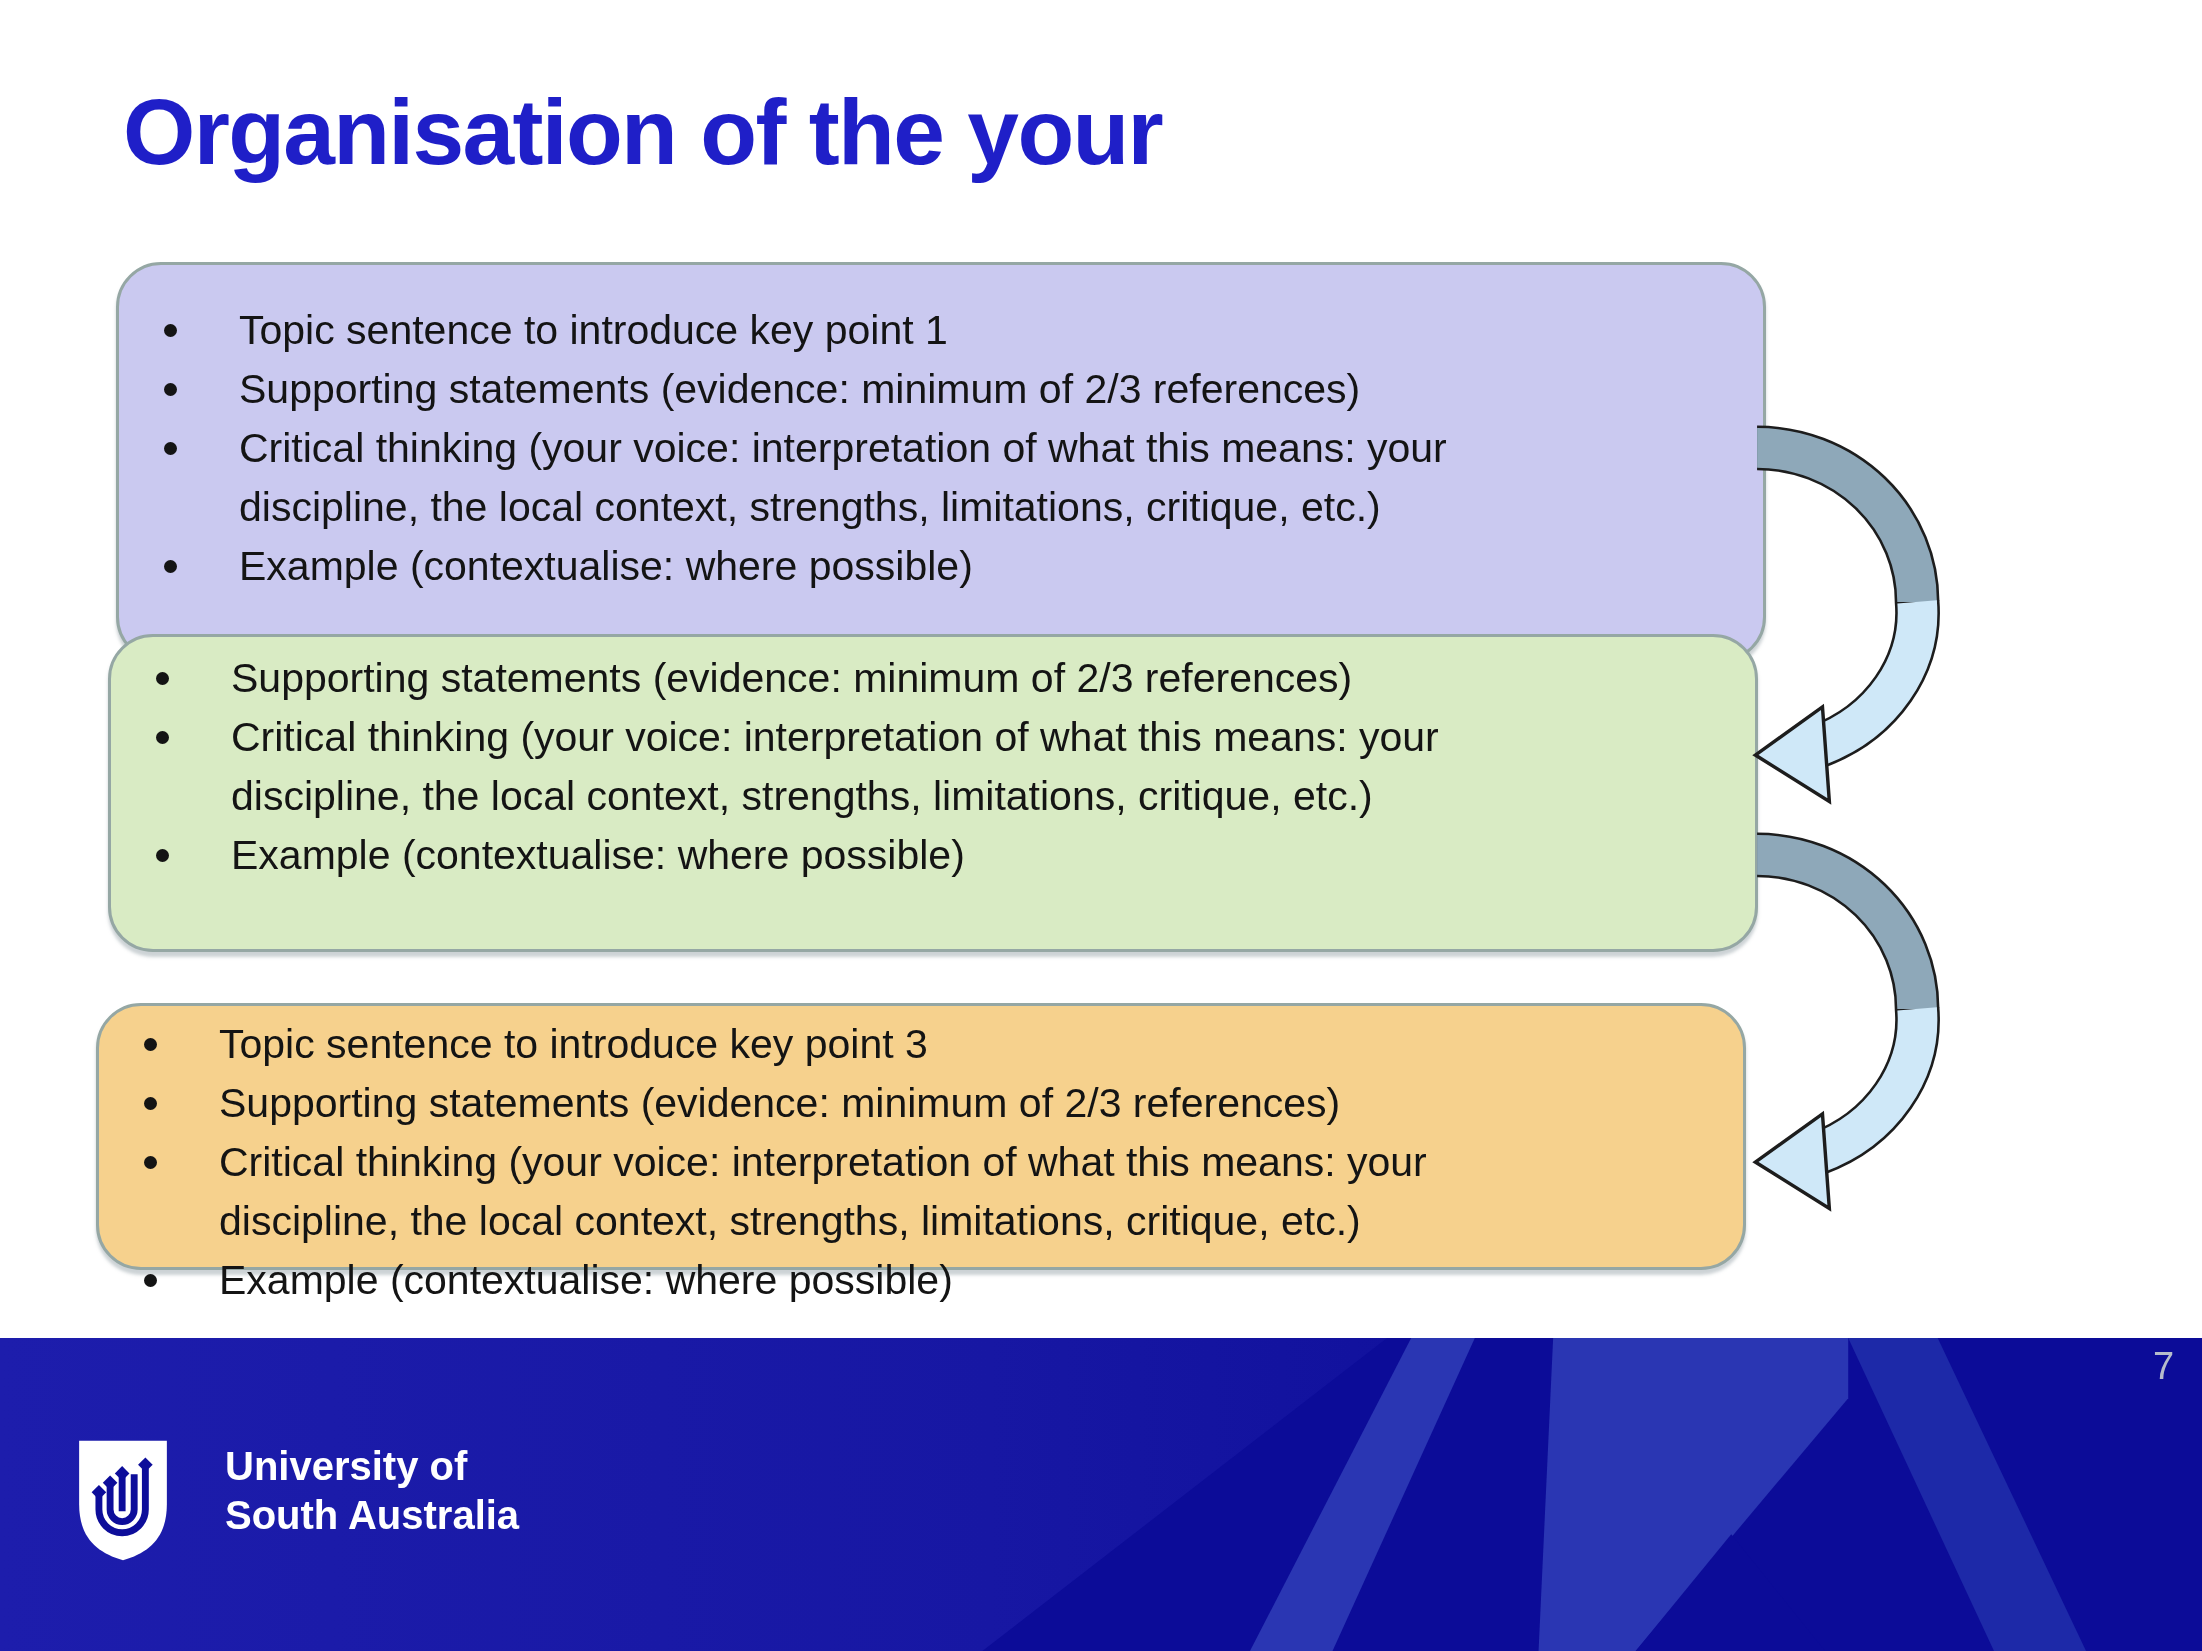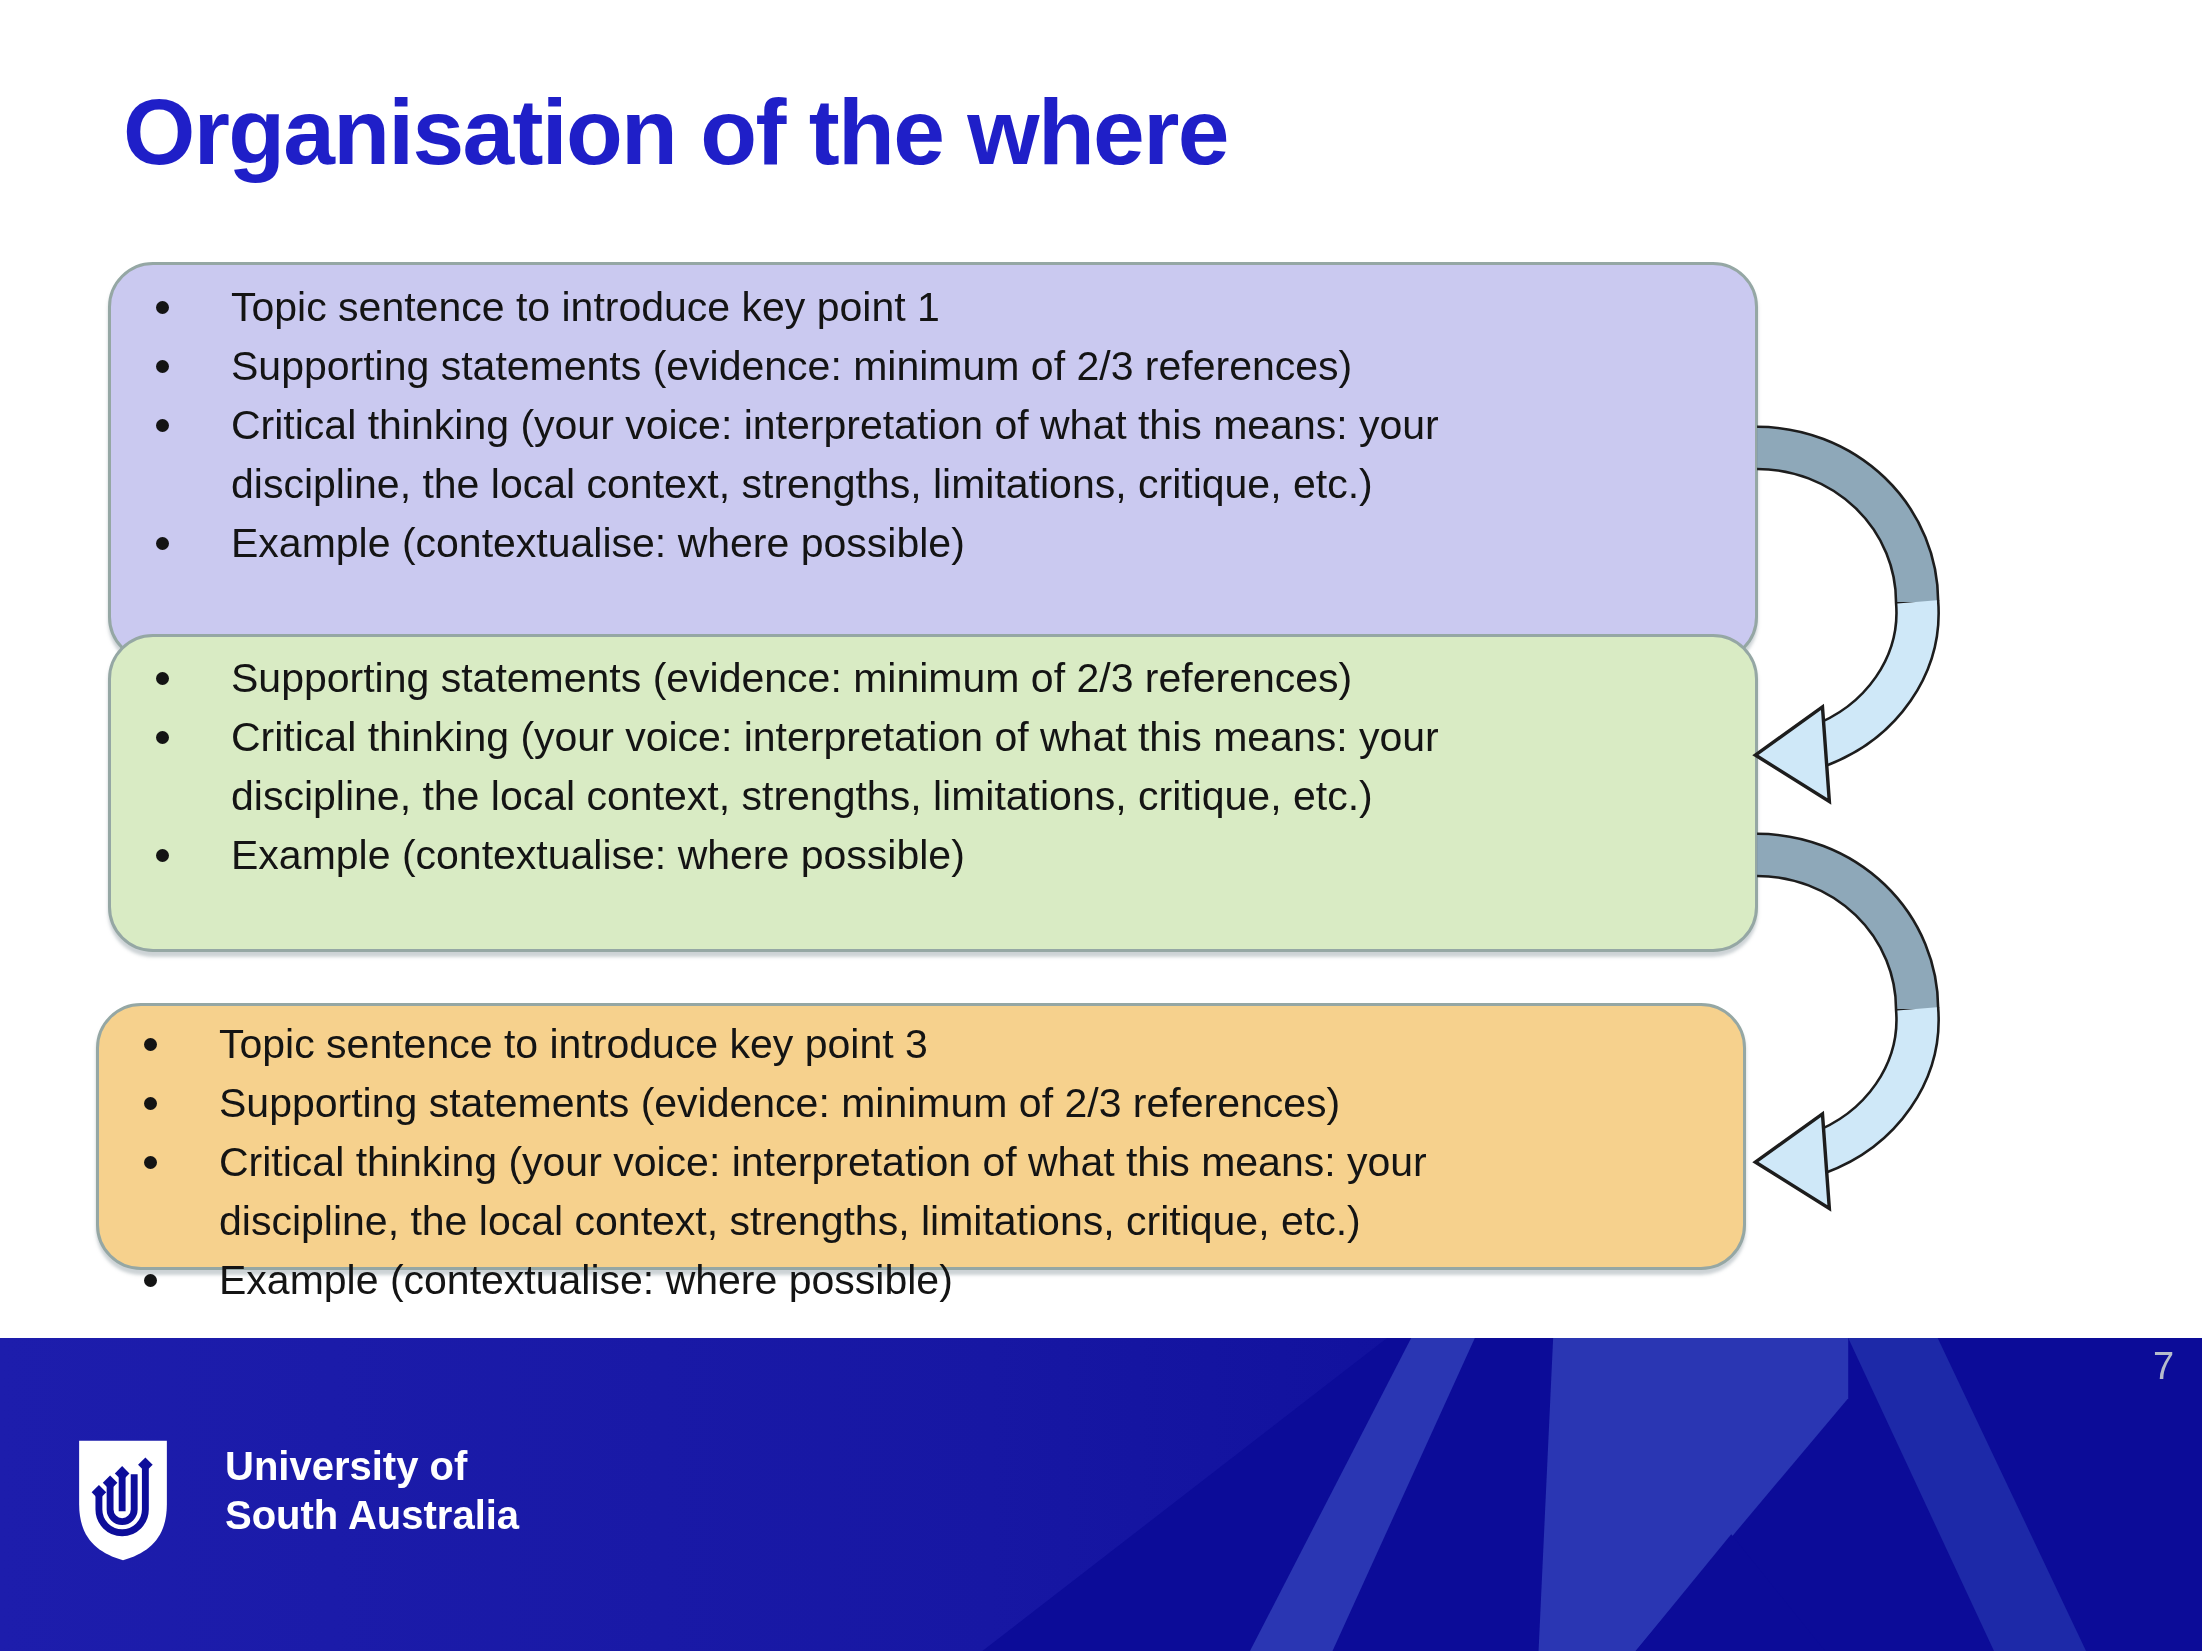--- a/index.html
+++ b/index.html
@@ -2,21 +2,21 @@
 <html style="font-size:13.8px"><head>
 <meta charset="utf-8">
 <style>
   html,body{margin:0;padding:0;background:#fff;}
   .slide{position:relative;width:2203px;height:1652px;background:#ffffff;overflow:hidden;
          font-family:"Liberation Sans", sans-serif;}
   .title{position:absolute;left:123px;top:79px;font-size:93px;font-weight:700;
          letter-spacing:-1.7px;color:#1f1fc8;white-space:nowrap;}
   .box{position:absolute;left:108px;width:1650px;border:3.4px solid #95a7a4;border-radius:45px;
        box-sizing:border-box;box-shadow:0 4.3px 3.4px rgba(110,125,135,.35);}
-  .box1{top:262px;height:400px;background:#cac9f0;padding-top:13px;}
+  .box1{top:262px;height:400px;background:#cac9f0;padding-top:36px;margin-left:8px;}
   .box2{top:634px;height:318px;background:#d9ebc4;padding-top:12px;}
   .box3{top:1003px;left:96px;height:267px;background:#f6d18d;padding-top:8.6px;}
   .row{position:relative;padding-left:120px;line-height:59px;font-size:41px;color:#141414;
        white-space:nowrap;}
   .row .dot{position:absolute;left:45px;top:23px;width:13px;height:13px;border-radius:50%;
        background:#141414;}
   .arrow{position:absolute;width:224px;height:413px;}
   .arrow1{left:1738px;top:404px;}
   .arrow2{left:1738px;top:811px;}
   .footer{position:absolute;left:0;top:1338px;width:2203px;height:314px;
@@ -25,21 +25,21 @@
   .unisa-logo{position:absolute;left:73px;top:1439px;width:100px;height:123px;}
   .org{position:absolute;left:203px;top:1442px;color:#ffffff;font-size:40px;line-height:49px;
        font-weight:700;white-space:nowrap;margin-left:22px;}
   .pagenum{position:absolute;left:2153px;top:1345px;color:#b6bccb;font-size:38px;}
 </style>
 </head>
 <body>
 
 <div class="slide">
 
-  <div class="title">Organisation of the where</div>
+  <div class="title">Organisation of the your</div>
 
   <div class="box box1">
     <div class="row"><span class="dot"></span><span>Topic sentence to introduce key point 1</span></div>
     <div class="row"><span class="dot"></span><span>Supporting statements (evidence: minimum of 2/3 references)</span></div>
     <div class="row"><span class="dot"></span><span>Critical thinking (your voice: interpretation of what this means: your</span></div>
     <div class="row"><span>discipline, the local context, strengths, limitations, critique, etc.)</span></div>
     <div class="row"><span class="dot"></span><span>Example (contextualise: where possible)</span></div>
   </div>
 
   <div class="box box2">

